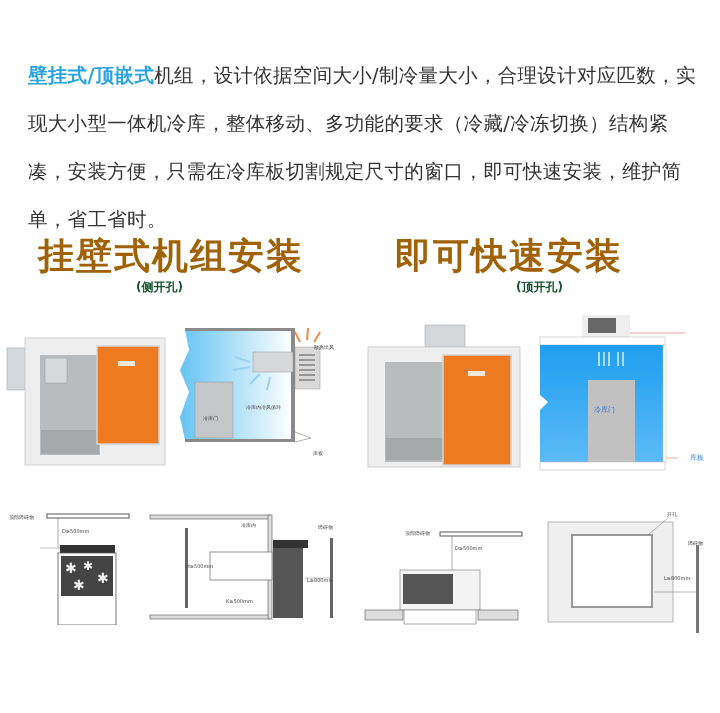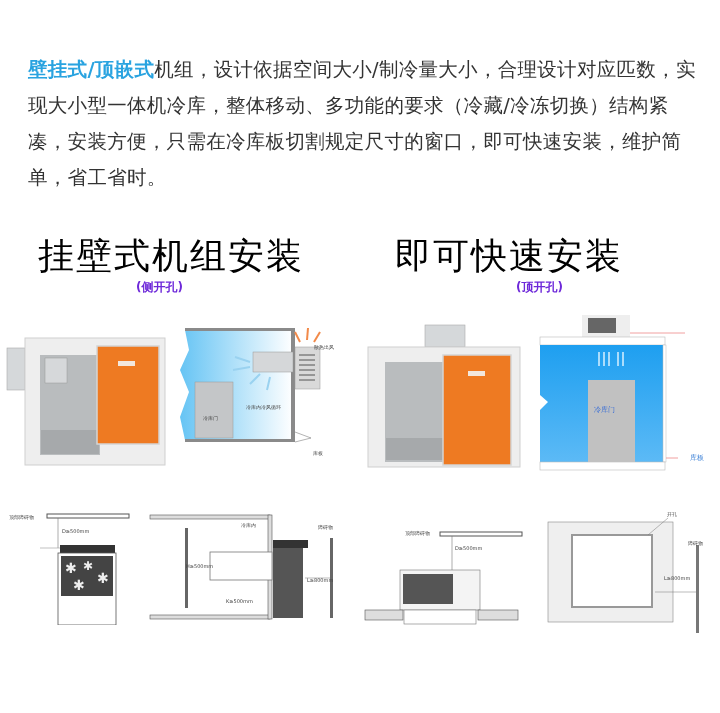--- a/index.html
+++ b/index.html
@@ -1,20 +1,20 @@
 <!DOCTYPE html>
 <html><head>
 <meta charset="utf-8">
 <style>
   html, body { margin:0; padding:0; background:#ffffff; }
   body { width:720px; height:713px; position:relative; overflow:hidden; font-family:"DejaVu Sans", sans-serif; }
-  .intro { position:absolute; left:28px; top:52px; width:670px; font-size:19.5px; line-height:36px; color:#333333; letter-spacing:0.3px; }
+  .intro { position:absolute; left:28px; top:52px; width:670px; font-size:19.5px; line-height:48px; color:#333333; letter-spacing:0.3px; }
   .intro .hl { color:#29a3e0; font-weight:bold; }
-  .sec-title { position:absolute; top:232px; font-size:36px; color:#000000; font-weight:normal; letter-spacing:2px; white-space:nowrap; }
-  .sec-sub { position:absolute; top:279px; font-size:12px; color:#6d28d9; font-weight:bold; white-space:nowrap; }
+  .sec-title { position:absolute; top:232px; font-size:36px; color:#a16207; font-weight:bold; letter-spacing:2px; white-space:nowrap; }
+  .sec-sub { position:absolute; top:279px; font-size:12px; color:#14532d; font-weight:bold; white-space:nowrap; }
   .abs { position:absolute; }
   .lbl { position:absolute; font-size:5px; color:#444; white-space:nowrap; }
   .lbl-blue { position:absolute; font-size:7px; color:#3a7fd6; white-space:nowrap; }
 </style>
 </head>
 <body>
 
 <div class="intro"><span class="hl">壁挂式/顶嵌式</span><span>机组，设计依据空间大小/制冷量大小，合理设计对应匹数，实现大小型一体机冷库，整体移动、多功能的要求（冷藏/冷冻切换）结构紧凑，安装方便，只需在冷库板切割规定尺寸的窗口，即可快速安装，维护简单，省工省时。</span></div>
 
 <div class="sec-title" style="left:38px;">挂壁式机组安装</div>

